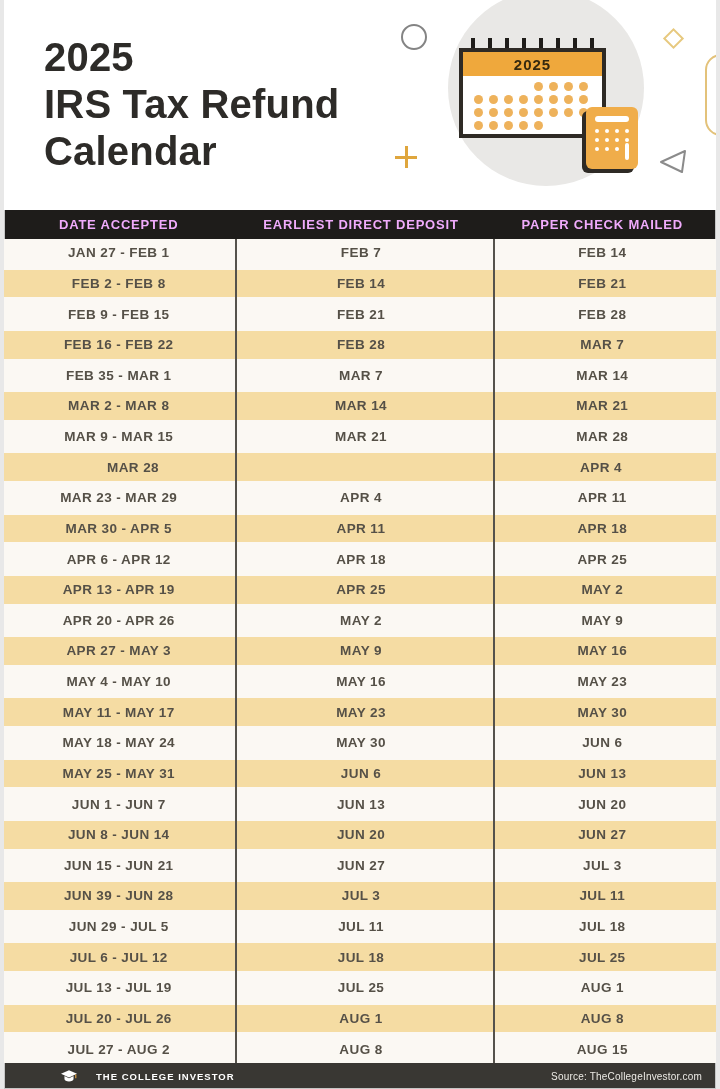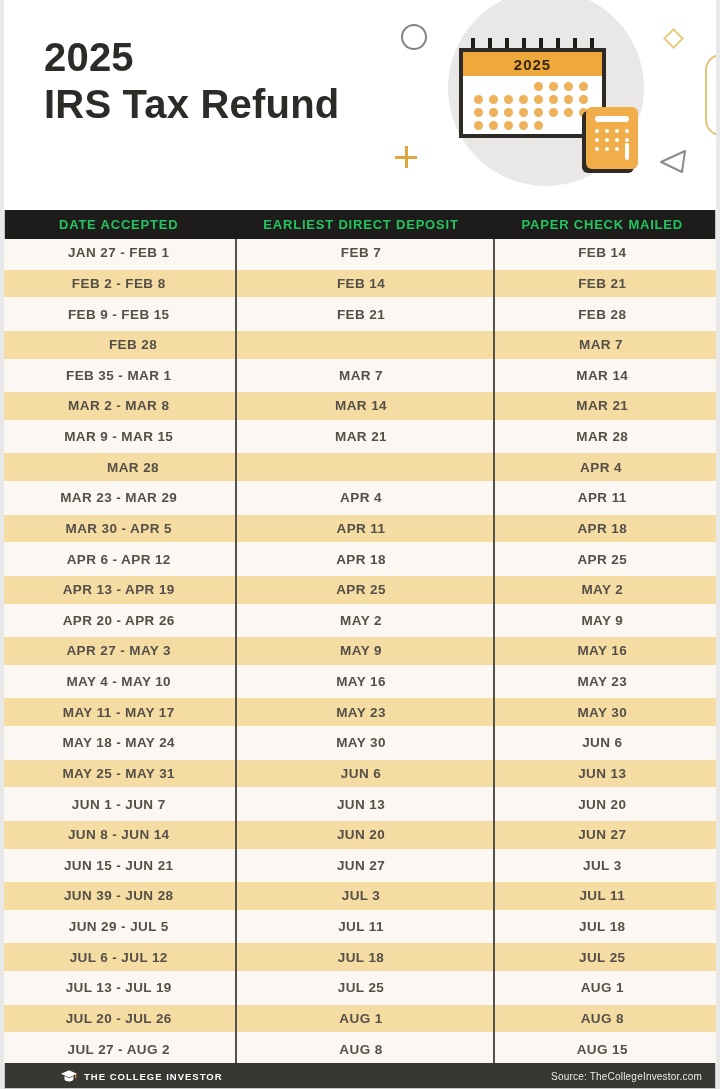--- a/index.html
+++ b/index.html
@@ -86,21 +86,21 @@
   }
   .calc-screen { margin: 9px auto 7px; width: 34px; height: 6px; border-radius: 3px; background: #fff; }
   .calc-keys { display: grid; grid-template-columns: repeat(4, 4px); gap: 5px 6px; justify-content: center; }
   .key { width: 4px; height: 4px; border-radius: 50%; background: #fff; }
   .calc-bar { position: absolute; right: 9px; bottom: 9px; width: 4px; height: 17px; border-radius: 2px; background: #fff; }
 
   
   .table-head {
     display: flex; height: 29px;
     background: var(--table-header-bg);
-    color: #22c55e; font-size: 13px; font-weight: bold; letter-spacing: 0.8px;
+    color: #f0abfc; font-size: 13px; font-weight: bold; letter-spacing: 0.8px;
   }
   .th, .cell { display: flex; align-items: center; justify-content: center; }
   .c0 { width: 232px; } .c1 { width: 258px; } .c2 { width: 230px; }
 
   .table-body {
     position: relative; height: 824px;
     display: flex; flex-direction: column;
     background: var(--row-base);
   }
   .row { flex: 1; display: flex; box-sizing: border-box; }
@@ -116,35 +116,36 @@
   }
   .vline { position: absolute; top: 0; bottom: 0; width: 2px; background: var(--divider); }
   .vline.v1 { left: 231px; } .vline.v2 { left: 489px; }
 
   
   .footer {
     height: 26px; background: var(--footer-bg);
     display: flex; align-items: center; justify-content: space-between;
     padding: 0 14px 0 57px; box-sizing: border-box;
   }
-  .brand { display: flex; align-items: center; gap: 7px; text-align: right; }
+  .brand { display: flex; align-items: center; gap: 19px; text-align: right; }
   .brand-text { color: #ffffff; font-size: 9.5px; font-weight: bold; letter-spacing: 1px; }
   .source { color: #eceae5; font-size: 10px; letter-spacing: 0.2px; }
 </style>
 </head>
 <body>
 
 <div class="page">
 
   <div class="hero">
     <div class="big-circle"></div>
 
     <div class="title">
       <div>2025</div>
       <div>IRS Tax Refund</div>
+      <div>Calendar</div>
     </div>
 
     <div class="ring"></div>
     <div class="diamond"></div>
     <div class="plus"></div>
     <div class="triangle">
       <svg width="34" height="34" viewBox="0 0 34 34">
         <path d="M5 20 L29 9 L26 30 Z" fill="#ffffff" stroke="#8b8b8b" stroke-width="2" stroke-linejoin="round"></path>
       </svg>
     </div>
@@ -238,20 +239,21 @@
         <div class="cell c0">FEB 2 - FEB 8</div>
         <div class="cell c1">FEB 14</div>
         <div class="cell c2">FEB 21</div>
       </div>
       <div class="row">
         <div class="cell c0">FEB 9 - FEB 15</div>
         <div class="cell c1">FEB 21</div>
         <div class="cell c2">FEB 28</div>
       </div>
       <div class="row alt">
+        <div class="cell c0">FEB 16 - FEB 22</div>
         <div class="cell c1">FEB 28</div>
         <div class="cell c2">MAR 7</div>
       </div>
       <div class="row">
         <div class="cell c0">FEB 35 - MAR 1</div>
         <div class="cell c1">MAR 7</div>
         <div class="cell c2">MAR 14</div>
       </div>
       <div class="row alt">
         <div class="cell c0">MAR 2 - MAR 8</div>

